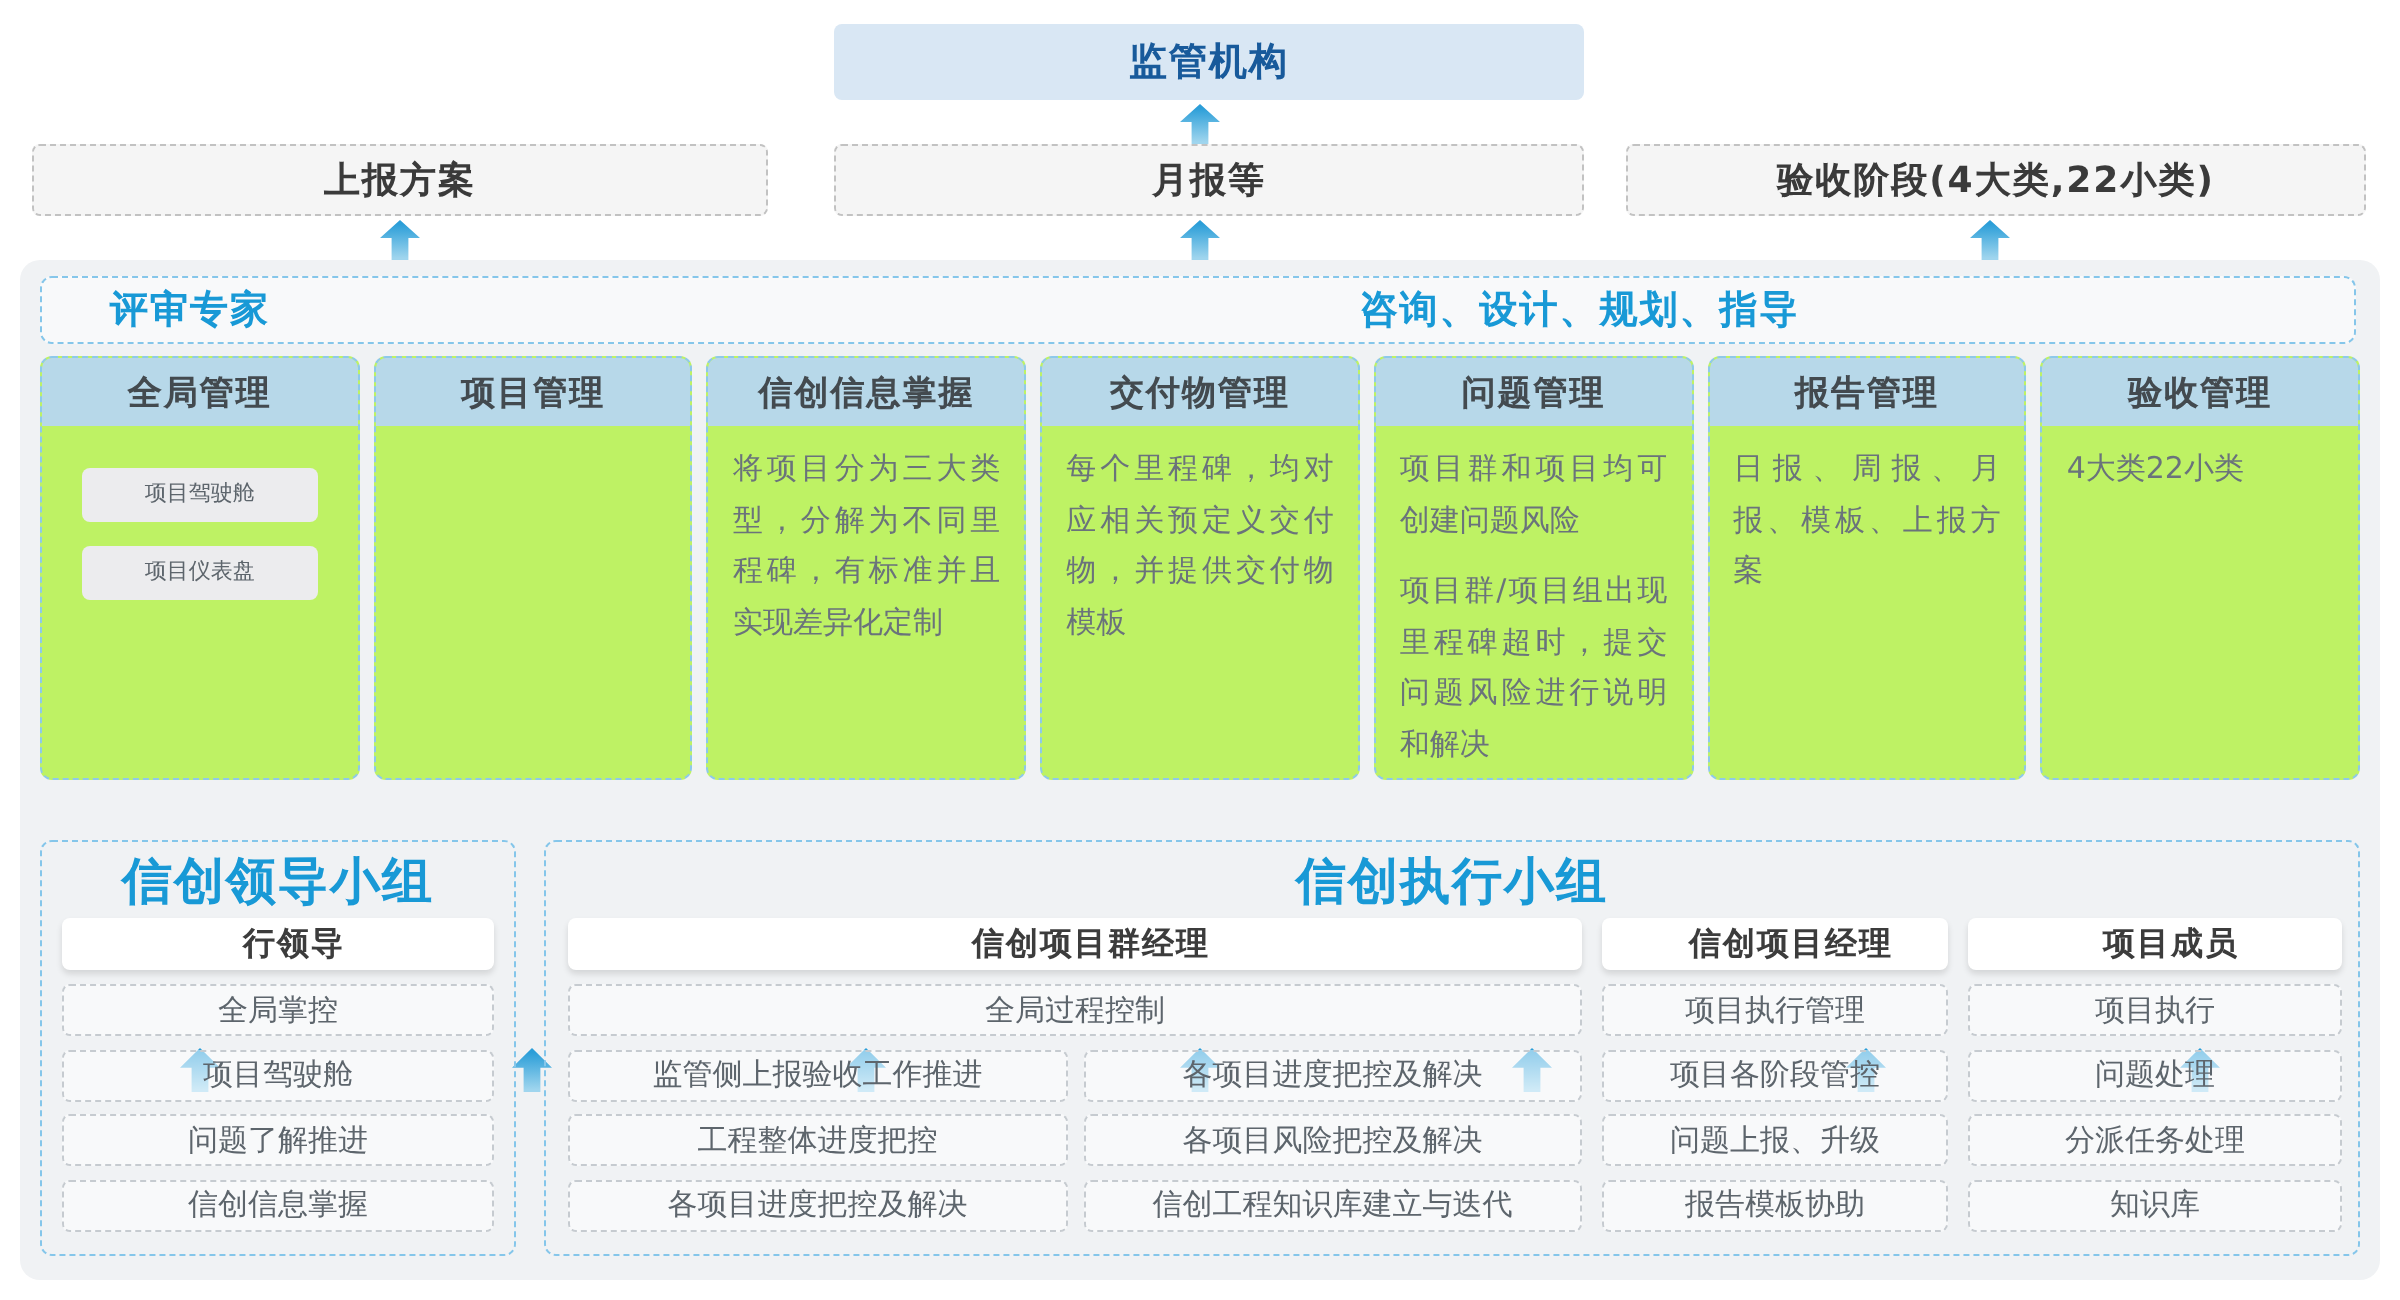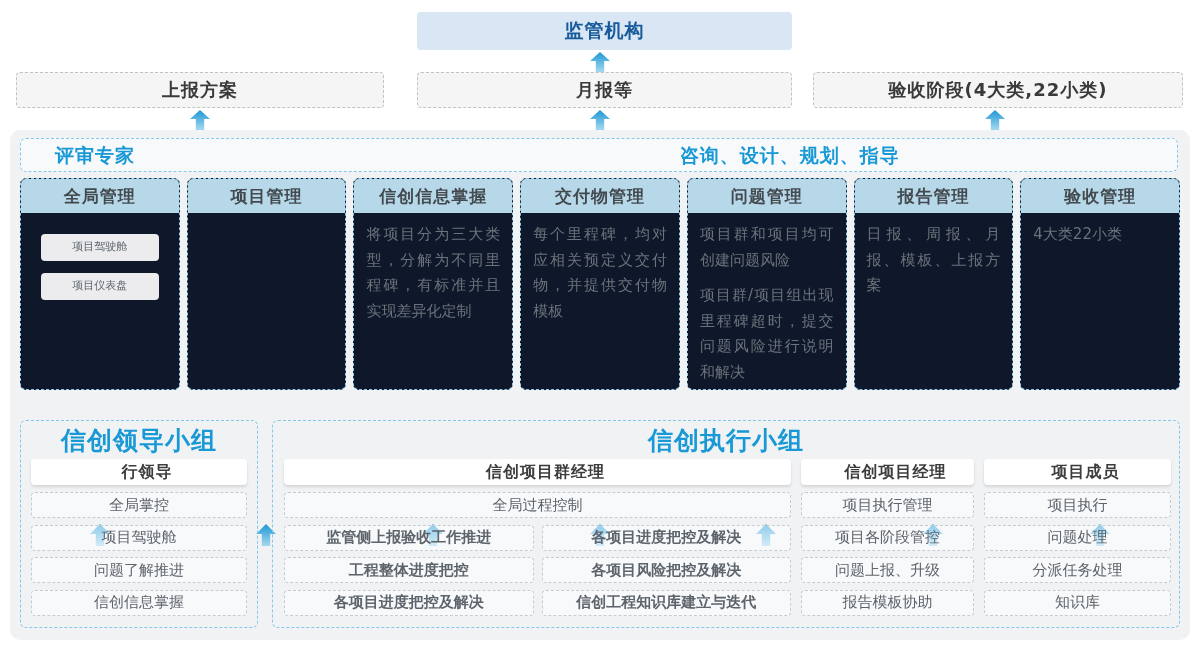--- a/index.html
+++ b/index.html
@@ -33,21 +33,21 @@
     background:#f0f2f4; border-radius:10px; }
 
   .expert-bar { position:absolute; left:10px; top:8px; width:1158px; height:34px;
     border:1px dashed #85c6ea; border-radius:6px; background:rgba(255,255,255,0.55); }
   .expert-left { position:absolute; left:34px; top:0; height:32px; line-height:32px;
     color:#1899d6; font-weight:bold; font-size:19px; letter-spacing:1px; }
   .expert-right { position:absolute; left:66.5%; top:0; height:32px; line-height:32px;
     transform:translateX(-50%); color:#1899d6; font-weight:bold; font-size:19px; letter-spacing:1px; }
 
   .cols { position:absolute; left:10px; top:48px; width:1160px; height:212px; display:flex; gap:7px; }
-  .col { flex:1 1 0; border:1px dashed #8ec9ea; border-radius:6px; background:#0f172a;
+  .col { flex:1 1 0; border:1px dashed #8ec9ea; border-radius:6px; background:#bef264;
     overflow:hidden; display:flex; flex-direction:column; }
   .col-header { flex:0 0 34px; background:#b7d8e9; display:flex; align-items:center; justify-content:center;
     font-weight:bold; font-size:17px; color:#434a4f; letter-spacing:1px; }
   .col-body { padding:9px 12px; font-size:15px; color:#6a737b; line-height:1.7; text-align:justify; }
   .col-body p + p { margin-top:10px; }
   .chip { height:27px; background:#ececee; border-radius:4px; display:flex; align-items:center;
     justify-content:center; color:#5d656c; font-size:11px; margin:12px 8px 2px; }
 
   
   .group { position:absolute; top:290px; height:208px; border:1px dashed #85c6ea; border-radius:6px; }
@@ -59,21 +59,21 @@
     display:flex; align-items:center; justify-content:center; font-weight:bold; color:#3c3c3c;
     font-size:16px; margin-bottom:7px; letter-spacing:1px;padding-left:16px; }
   .item-box { height:26px; border:1px dashed #c6cbd0; border-radius:4px; background:rgba(255,255,255,0.5);
     display:flex; align-items:center; justify-content:center; color:#5d656c; font-size:15px;
     margin-bottom:6.5px; }
   .lead-inner { padding:0 10px; }
   .sub-col { position:absolute; top:38px; }
   .pmg    { left:11px;  width:507px; }
   .pmcol  { left:528px; width:173px; }
   .member { left:711px; width:187px; }
-  .two-col { display:flex; gap:8px;font-weight:bold; }
+  .two-col { display:flex; gap:8px; }
   .two-col .item-box { flex:1 1 0; }
 </style>
 </head>
 <body>
 
 <div id="stage">
 
   <div class="regulator">监管机构</div>
 
   <div class="arrow a-top"></div>

